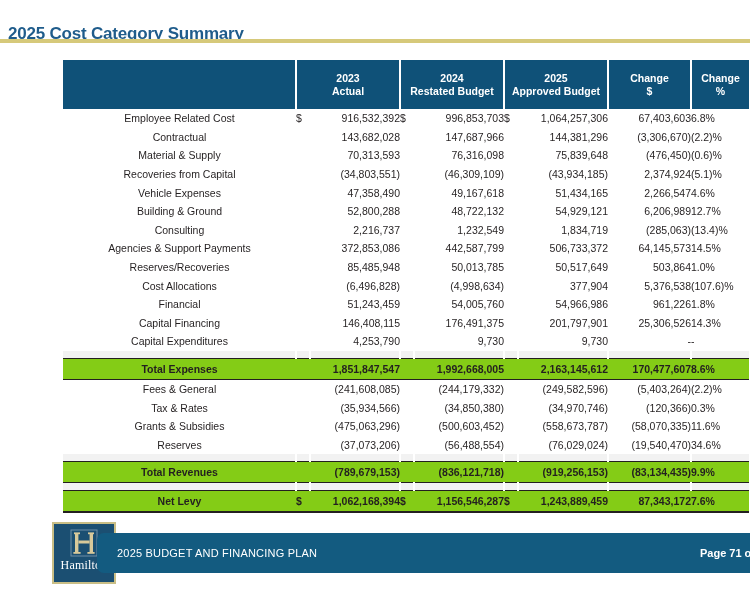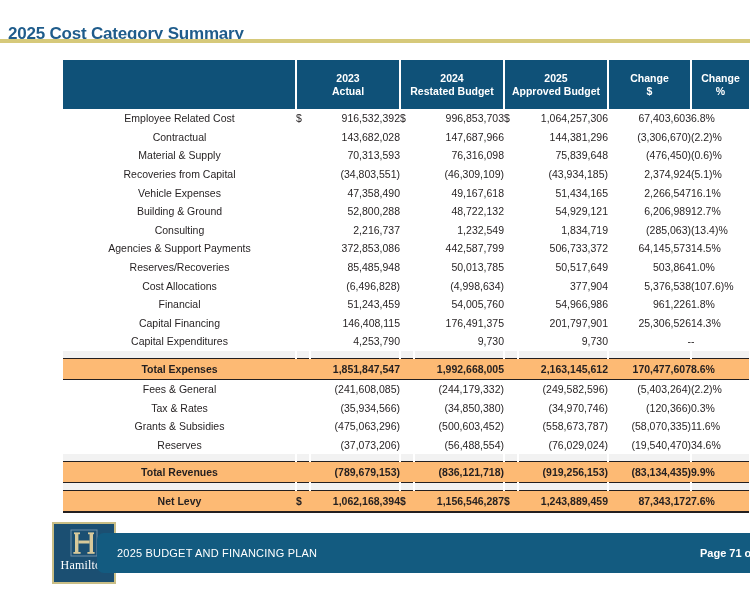--- a/index.html
+++ b/index.html
@@ -105,21 +105,21 @@
     padding-right: 4px;
     white-space: nowrap;
   }
 
   
   tr.total-row td {
     font-weight: bold;
     height: 20px;
     border-top: 1.3px solid #231f20;
     border-bottom: 1.3px solid #231f20;
-    background: #fdba74;
+    background: #84cc16;
   }
   tr.total-row.net td {
     border-bottom: 2.6px solid #231f20;
     border-top: 1.3px solid #231f20;
   }
   
   tr.gap-row td {
     height: 7px;
     background: #f2f2f2;
     border-right: 2px solid #ffffff;
@@ -276,21 +276,21 @@
         </tr>
         <tr class="data-row">
           <td class="lbl">Vehicle Expenses</td>
           <td class="sign"></td>
           <td class="num">47,358,490</td>
           <td class="sign"></td>
           <td class="num">49,167,618</td>
           <td class="sign"></td>
           <td class="num">51,434,165</td>
           <td class="num">2,266,547</td>
-          <td class="pct">16.1%</td>
+          <td class="pct">4.6%</td>
         </tr>
         <tr class="data-row">
           <td class="lbl">Building &amp; Ground</td>
           <td class="sign"></td>
           <td class="num">52,800,288</td>
           <td class="sign"></td>
           <td class="num">48,722,132</td>
           <td class="sign"></td>
           <td class="num">54,929,121</td>
           <td class="num">6,206,989</td>

